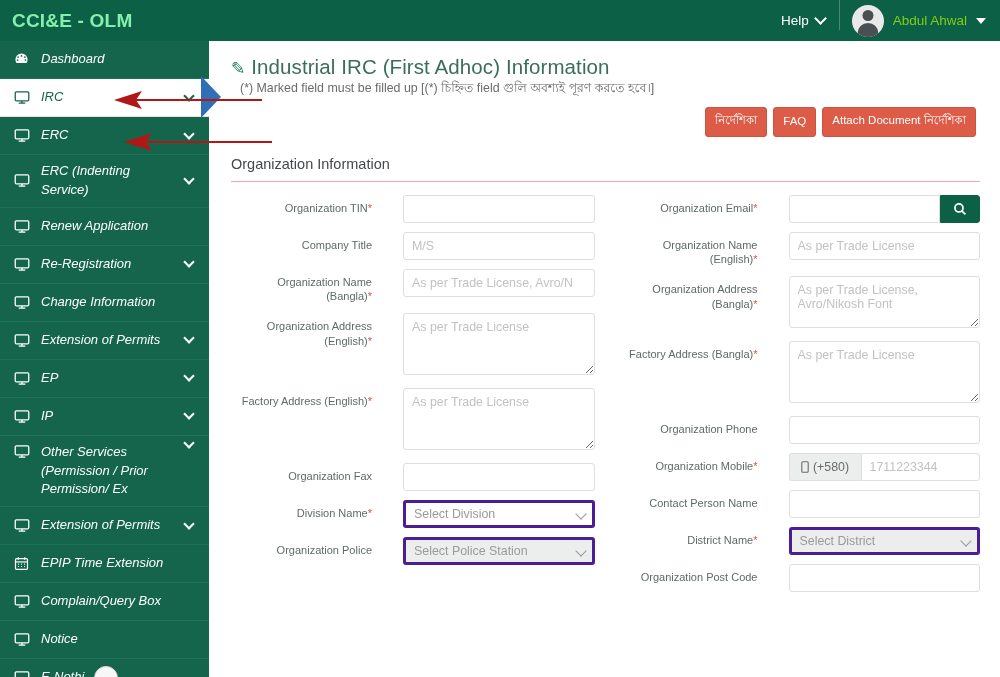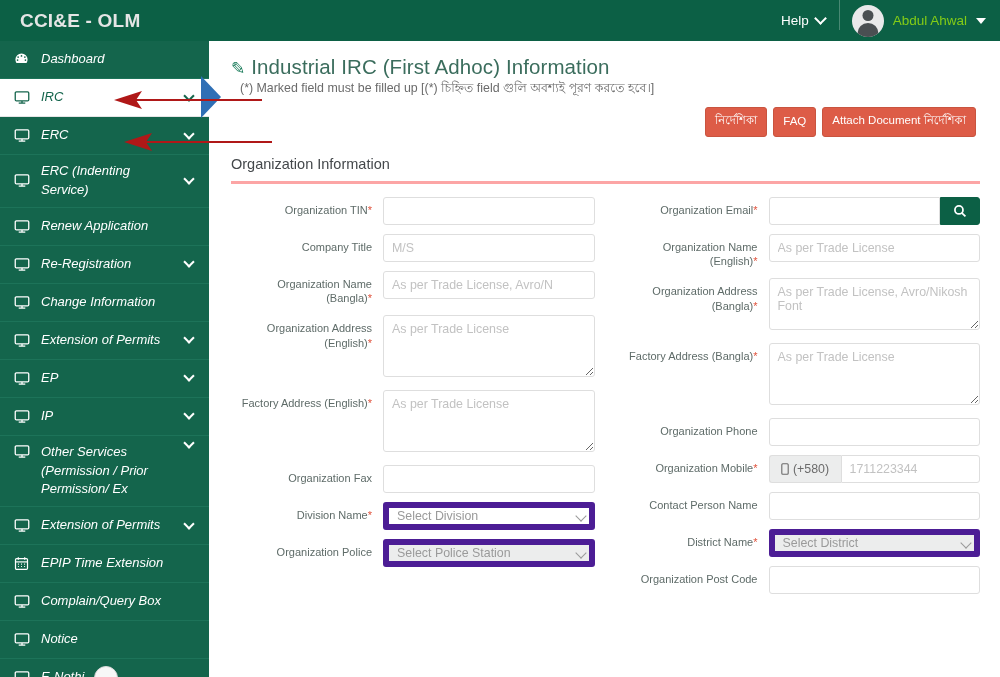--- a/index.html
+++ b/index.html
@@ -11,22 +11,22 @@
   }
   #app { position: relative; width: 1000px; height: 677px; }
 
   
   .topbar {
     position: absolute; top: 0; left: 0; width: 1000px; height: 41px;
     background: #0c6045;
     display: flex; align-items: center;
   }
   .brand {
-    color: #e5e5e5; font-size: 19px; font-weight: bold;
-    padding-left: 20px; letter-spacing: .2px;
+    color: #86efac; font-size: 19px; font-weight: bold;
+    padding-left: 12px; letter-spacing: .2px;
   }
   .topbar-right {
     margin-left: auto; display: flex; align-items: flex-start; height: 41px;
   }
   .help-menu {
     display: flex; align-items: center; gap: 7px;
     color: #ffffff; font-size: 13.5px; padding: 0 14px;
     height: 41px; cursor: pointer;
   }
   .topbar-divider { width: 1px; height: 30px; background: rgba(255,255,255,.25); }
@@ -125,54 +125,54 @@
   }
   .btn-red {
     background: #dd5c47; color: #ffffff; border: 1px solid #c9543f;
     border-radius: 3px; font-size: 11.5px; padding: 4px 9px 5px;
     cursor: pointer; white-space: nowrap;
     font-family: "Liberation Sans", sans-serif;
   }
   .section-title {
     color: #44484b; font-size: 14.5px;
     margin-top: 19px; padding-bottom: 9px;
-    border-bottom: 3px solid #fca5a5;
+    border-bottom: 1px solid #fca5a5;
   }
 
   .form-grid {
     display: grid; grid-template-columns: 1fr 1fr;
     column-gap: 22px; margin-top: 13px;
   }
   .field { display: flex; align-items: flex-start; margin-bottom: 9px; }
   .flabel {
     width: 152px; flex: none; text-align: right;
     color: #5e6b68; font-size: 11px; line-height: 1.35;
     padding: 6px 11px 0 0;
   }
   .req { color: #e0523c; }
-  .fctrl { flex: 1; min-width: 0; }
+  .fctrl { flex: 1; min-width: 0; margin-left: 20px; }
   .inp {
     width: 100%; height: 28px;
     border: 1px solid #dedede; border-radius: 3px;
     background: #ffffff; font-size: 12.4px; color: #555;
     padding: 0 8px;
     font-family: "Liberation Sans", sans-serif;
   }
   .inp::placeholder { color: #c2c2c2; }
   .ta {
     width: 100%; height: 62px; resize: vertical;
     border: 1px solid #dedede; border-radius: 3px; background: #ffffff;
     font-size: 12.4px; color: #555; padding: 6px 8px;
     font-family: "Liberation Sans", sans-serif;
   }
   .ta::placeholder { color: #c2c2c2; }
   .ta.small { height: 52px; }
   .sel {
     width: 100%; height: 28px;
-    border: 6px solid #4c1d95; border-radius: 3px;
+    border: 3px solid #4c1d95; border-radius: 3px;
     background: #eceded; color: #9a9a9a; font-size: 12.4px;
     padding: 0 8px; appearance: none; cursor: pointer;
     font-family: "Liberation Sans", sans-serif;
   }
   .sel-wrap { position: relative; }
   .sel-wrap::after {
     content: ""; position: absolute; right: 10px; top: 10px;
     width: 7px; height: 7px;
     border-right: 1.6px solid #9a9a9a; border-bottom: 1.6px solid #9a9a9a;
     transform: rotate(45deg); pointer-events: none;

